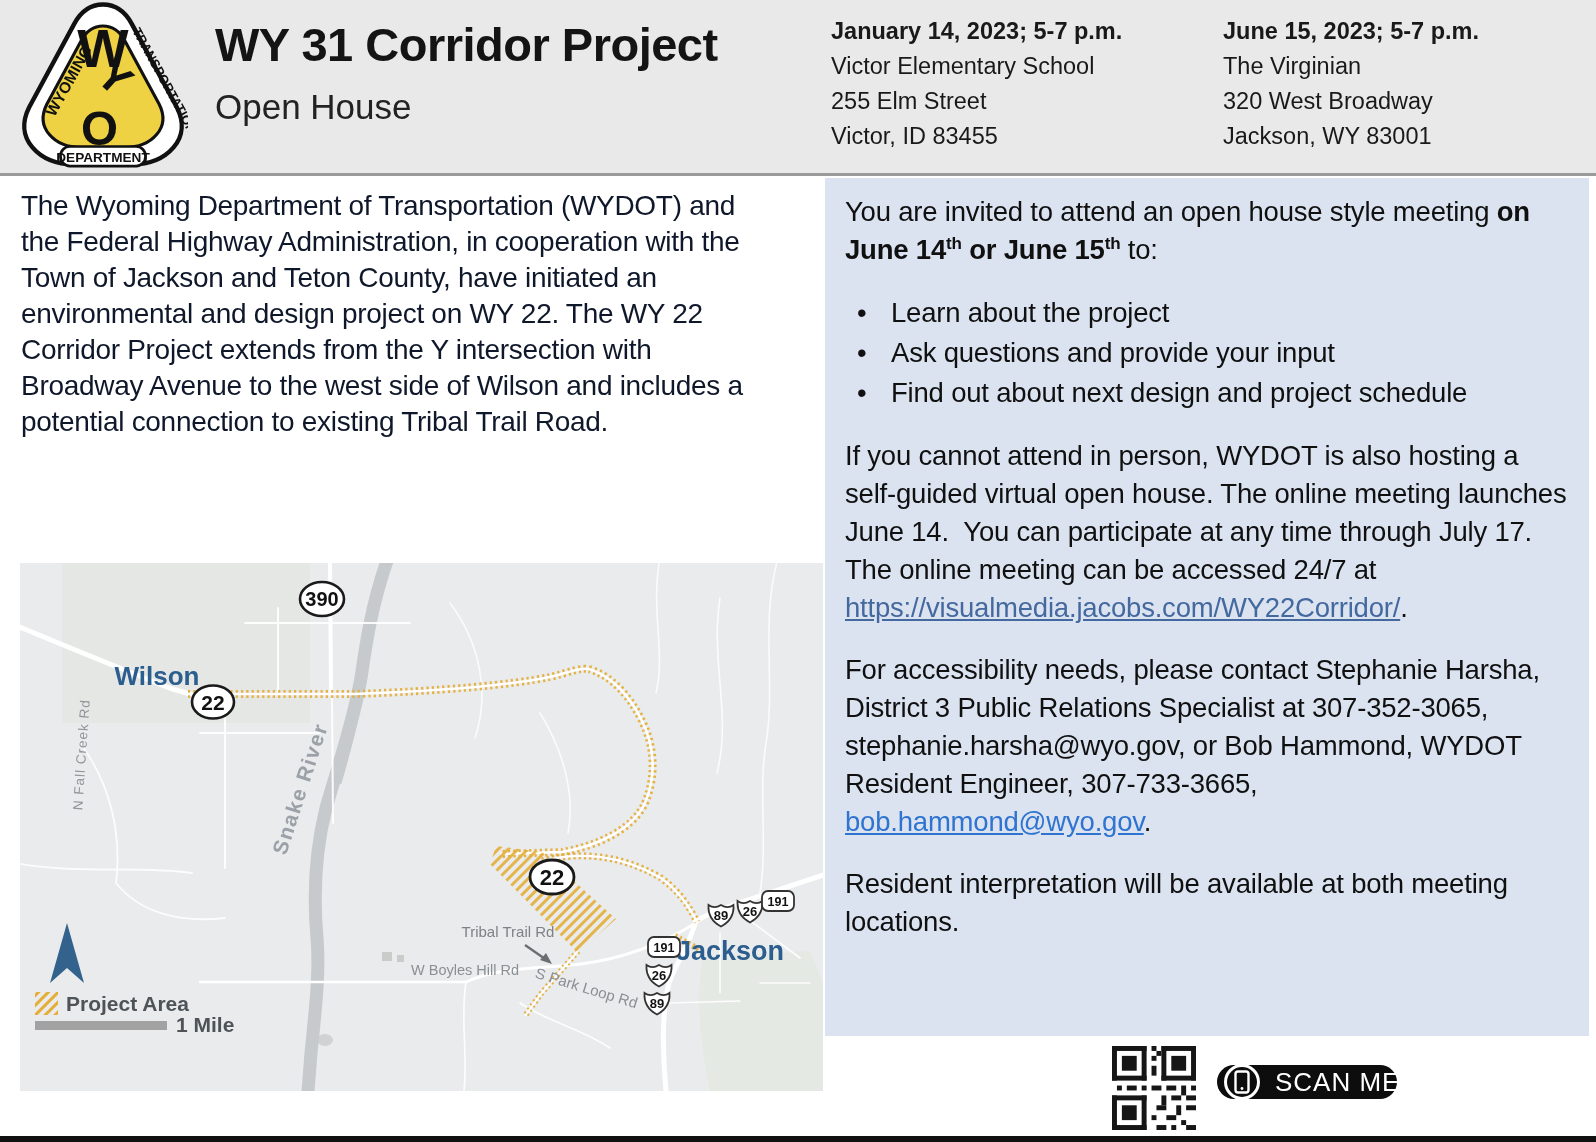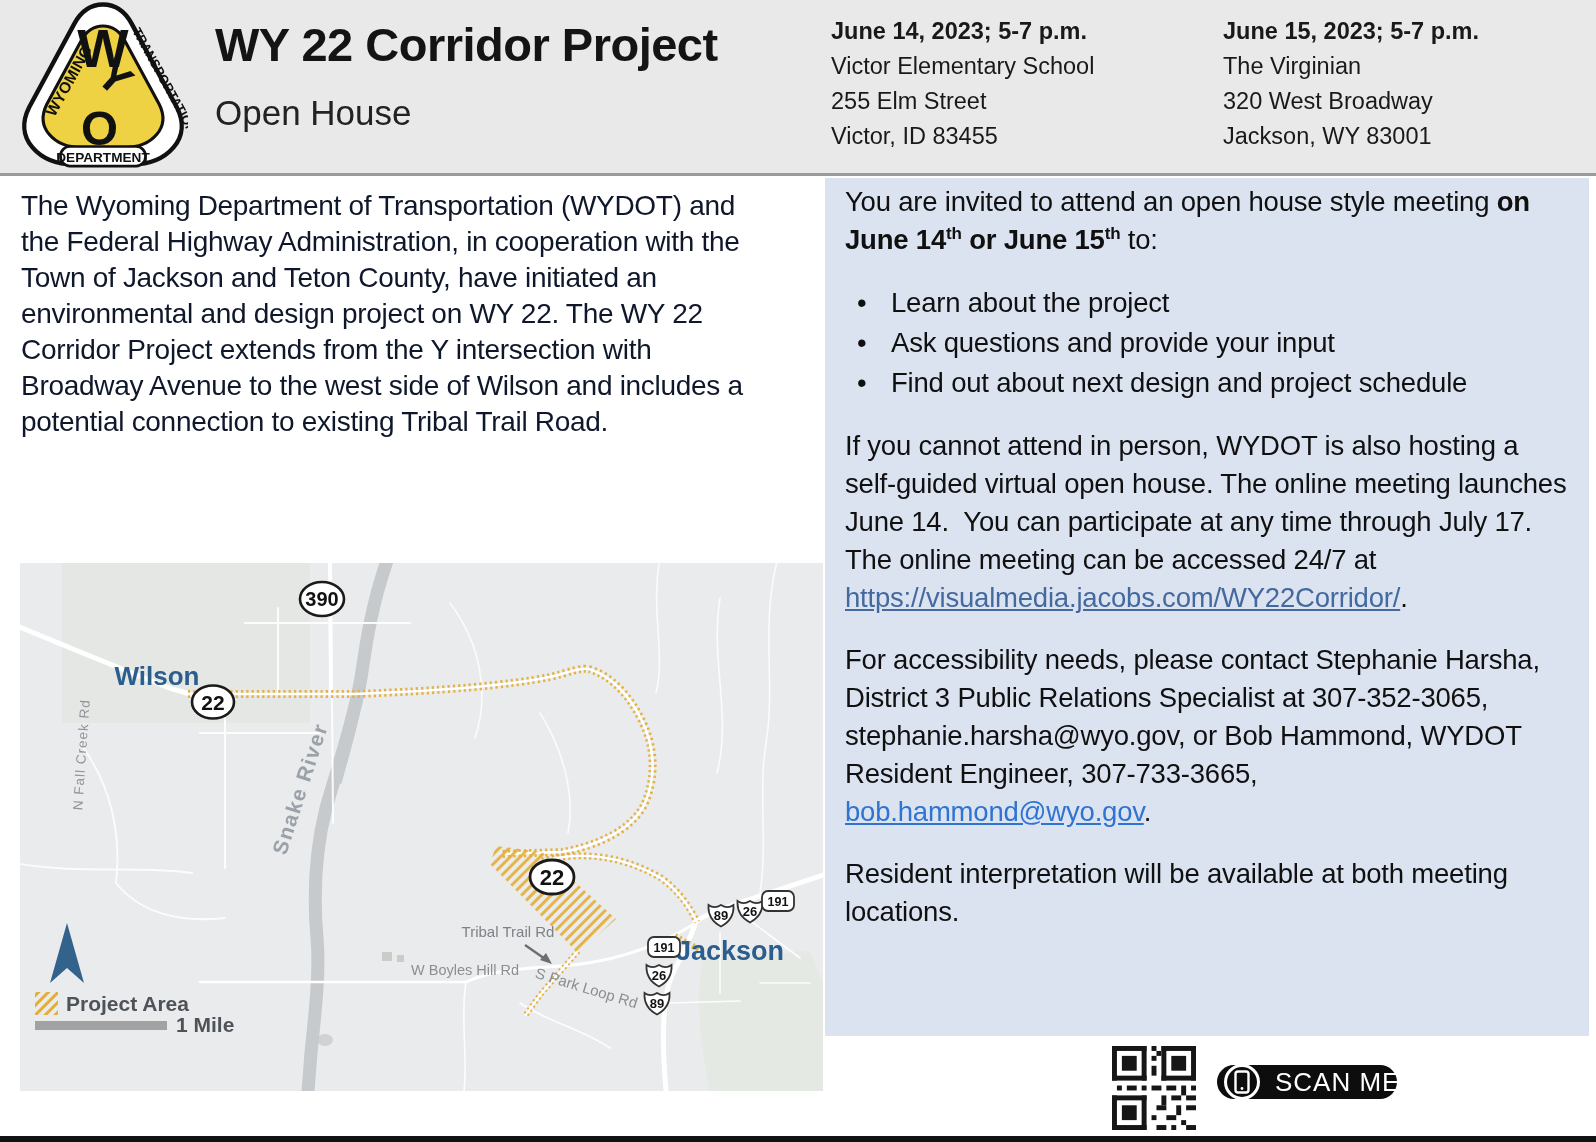--- a/index.html
+++ b/index.html
@@ -5,36 +5,36 @@
   html,body{margin:0;padding:0;background:#fff;}
   .page{position:relative;width:1596px;height:1142px;background:#ffffff;
         font-family:"Liberation Sans",sans-serif;overflow:hidden;color:#151515;}
 
   
   .header{position:absolute;left:0;top:0;width:1596px;height:176px;background:#e9e9e9;
           border-bottom:3px solid #9a9a9a;box-sizing:border-box;}
   .logo{position:absolute;left:18px;top:2px;width:170px;height:170px;}
   .titleblock{position:absolute;left:215px;top:20px;}
   .title{font-size:47px;font-weight:bold;color:#141414;letter-spacing:-0.5px;line-height:1.05;}
-  .subtitle{font-size:35px;color:#222;margin-top:24px;}
+  .subtitle{font-size:35px;color:#222;margin-top:18px;}
   .event{position:absolute;top:14px;font-size:23.5px;line-height:35px;color:#191919;}
   .event .dt{font-weight:bold;}
   .event-1{left:831px;}
   .event-2{left:1223px;}
 
   
   .intro{position:absolute;left:21px;top:188px;width:748px;font-size:28px;line-height:36px;
          color:#0f172a;letter-spacing:-0.3px;}
 
   
   .map{position:absolute;left:20px;top:563px;width:803px;height:528px;}
 
   
   .panel{position:absolute;left:825px;top:178px;width:764px;height:858px;background:#dbe3f1;
-         box-sizing:border-box;padding:5px 20px 0 20px;font-size:27.5px;line-height:38px;
+         box-sizing:border-box;padding:15px 20px 0 20px;font-size:27.5px;line-height:38px;
          color:#101010;letter-spacing:-0.2px;}
   .panel p{margin:0 0 24px 0;}
   .panel .sup{font-size:0.62em;vertical-align:super;line-height:0;}
   .panel ul{list-style:none;margin:0 0 24px 0;padding:0;}
   .panel li{position:relative;padding-left:46px;line-height:40px;}
   .panel li .bullet{position:absolute;left:12px;}
   a.link-slate{color:#44699e;}
   a.link-bright{color:#2e74d0;text-decoration:underline;text-align:right;}
 
   
@@ -57,26 +57,26 @@
       <text x="0" y="0" transform="translate(21.5,68) rotate(-61)" font-size="9.2" font-weight="bold" fill="#111">WYOMING</text>
       <text x="0" y="0" transform="translate(67,17) rotate(61)" font-size="7.6" font-weight="bold" fill="#111">TRANSPORTATION</text>
       <text x="50" y="38" text-anchor="middle" font-size="32" font-weight="900" fill="#111">W</text>
       <text x="0" y="0" transform="translate(51,51) rotate(42)" text-anchor="middle" font-size="26" font-weight="900" fill="#111">Y</text>
       <text x="48" y="84" text-anchor="middle" font-size="28" font-weight="900" fill="#111">O</text>
       <rect x="25" y="85" width="50" height="11.5" rx="5.5" fill="#ffffff" stroke="#111" stroke-width="1.6"></rect>
       <text x="50" y="94" text-anchor="middle" font-size="8" font-weight="bold" fill="#111">DEPARTMENT</text>
     </svg>
 
     <div class="titleblock">
-      <div class="title">WY 22 Corridor Project</div>
+      <div class="title">WY 31 Corridor Project</div>
       <div class="subtitle">Open House</div>
     </div>
 
     <div class="event event-1">
-      <div class="dt">June 14, 2023; 5-7 p.m.</div>
+      <div class="dt">January 14, 2023; 5-7 p.m.</div>
       <div>Victor Elementary School</div>
       <div>255 Elm Street</div>
       <div>Victor, ID 83455</div>
     </div>
     <div class="event event-2">
       <div class="dt">June 15, 2023; 5-7 p.m.</div>
       <div>The Virginian</div>
       <div>320 West Broadway</div>
       <div>Jackson, WY 83001</div>
     </div>

